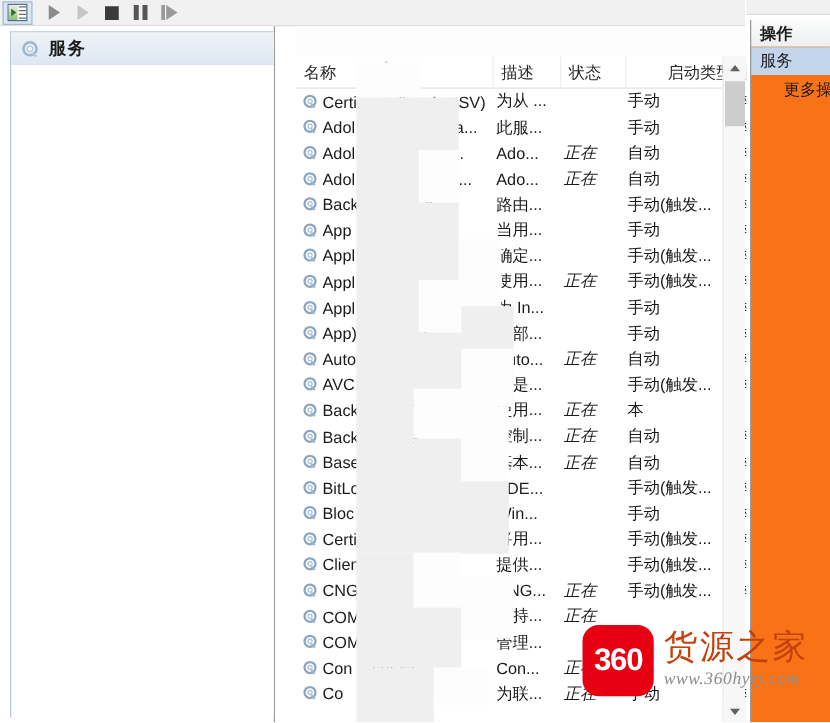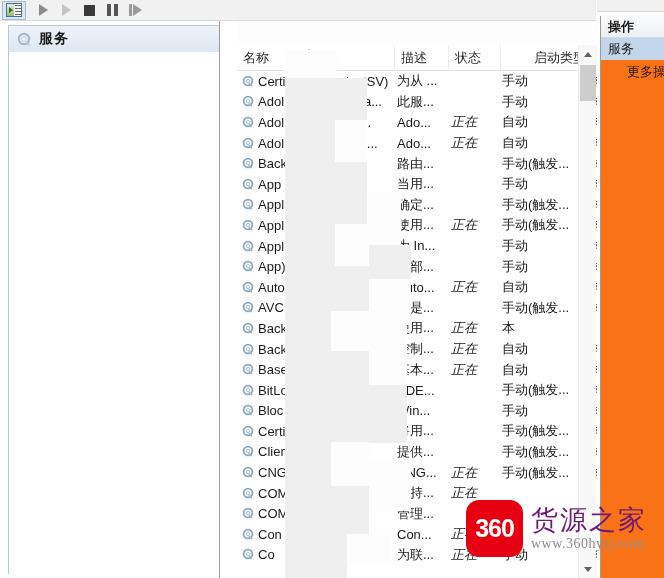--- a/index.html
+++ b/index.html
@@ -257,30 +257,31 @@
     background: #e60012;
     border-radius: 13px;
     display: flex; align-items: center; justify-content: center;
     color: #ffffff; font-size: 25px; font-weight: bold;
     font-family: "Liberation Sans", sans-serif;
     letter-spacing: -1px;
     flex: 0 0 auto;
   }
   #wm-text { margin-left: 8px; }
   #wm-cn {
-    font-family: Liberation Sans, sans-serif;
-    font-size: 27px; color: #701a75; line-height: 30px;
+    font-family: Liberation Mono, monospace;
+    font-size: 27px; color: #c2410c; line-height: 30px;
     letter-spacing: 2px;
     white-space: nowrap;
   }
   #wm-url {
     font-family: "Liberation Serif", "DejaVu Serif", serif;
     font-size: 14px; color: #8e8e8e; line-height: 18px;
     letter-spacing: 0.5px;
     white-space: nowrap;
+    font-style: italic;
   }
 </style>
 </head>
 <body>
 
 <div id="app">
 
   <div id="toolbar">
     <div class="tb-first">
       <span class="mmc-icon">

